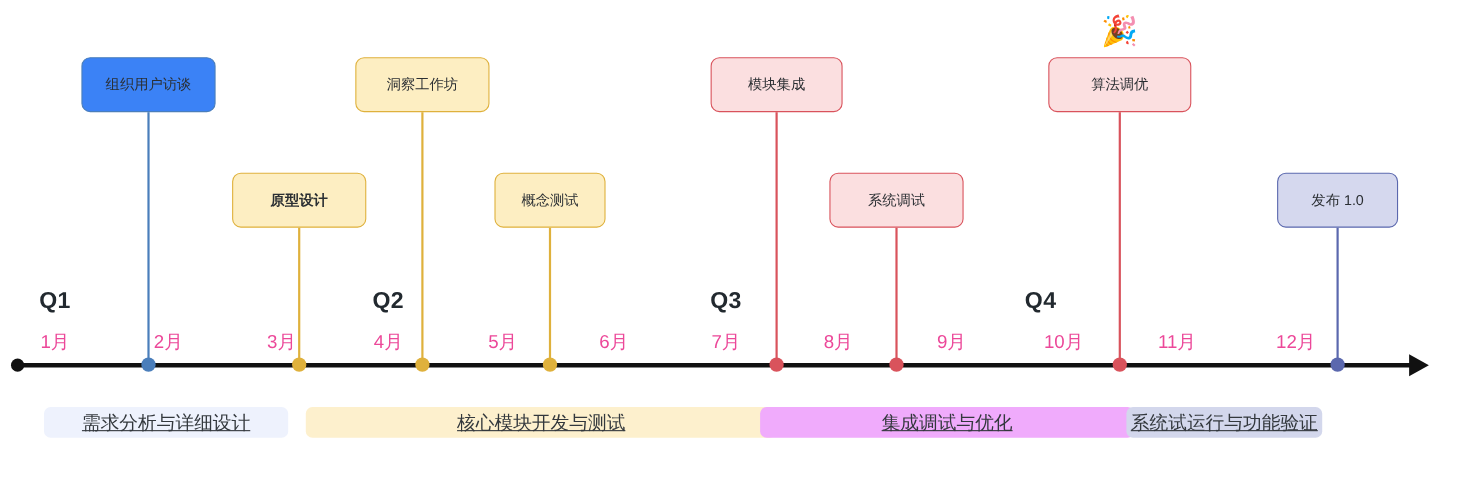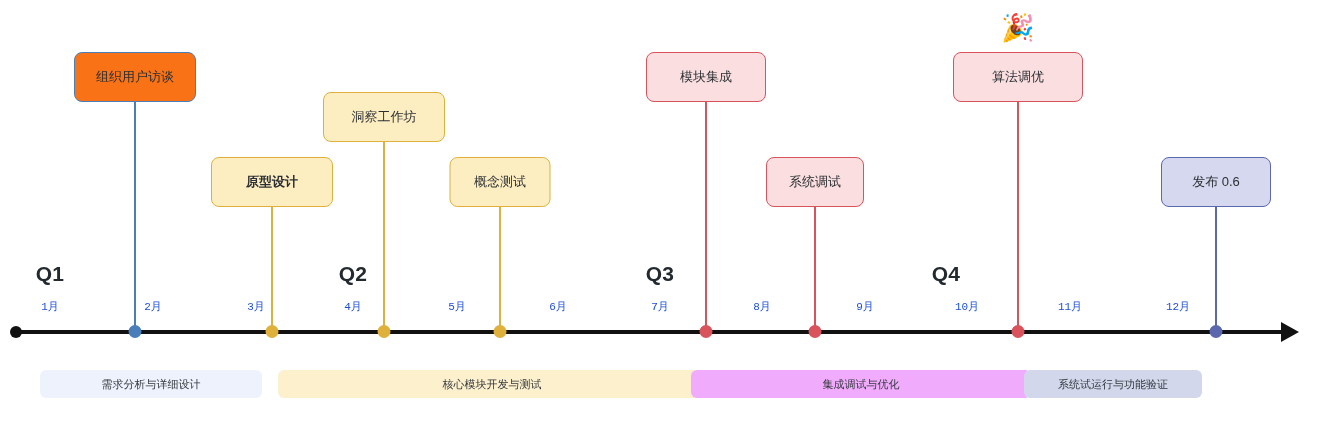--- a/index.html
+++ b/index.html
@@ -59,25 +59,24 @@
     color: #22292f;
     letter-spacing: 0.3px;
     white-space: nowrap;
     transform: translateX(-50%);
   }
 
   
   .month-label {
     position: absolute;
     top: 299px;
-    font-size: 11px;
-    color: #1d4ed8;
-    white-space: nowrap;
-    transform: translateX(-50%);
-    font-family: Liberation Mono, monospace;
+    font-size: 17px;
+    color: #ec4899;
+    white-space: nowrap;
+    transform: translateX(-50%);
   }
 
   
   .stem {
     position: absolute;
     width: 2px;
     transform: translateX(-50%);
   }
   .node-dot {
     position: absolute;
@@ -97,21 +96,21 @@
     border-width: 1.6px;
     border-style: solid;
     display: flex;
     align-items: center;
     justify-content: center;
     font-size: 13px;
     color: #2b2f33;
     white-space: nowrap;
     transform: translateX(-50%);
   }
-  .milestone-card.blue   { background: #f97316; border-color: #4a7ebb; }
+  .milestone-card.blue   { background: #3b82f6; border-color: #4a7ebb; }
   .milestone-card.amber  { background: #fdeec2; border-color: #dfb13c; }
   .milestone-card.red    { background: #fbdfe0; border-color: #d9535c; }
   .milestone-card.indigo { background: #d5d8ee; border-color: #5b68ae; }
 
   .emoji-badge {
     position: absolute;
     font-size: 27px;
     line-height: 1;
     transform: translateX(-50%);
     user-select: none;
@@ -120,23 +119,24 @@
   
   .phase-bar {
     position: absolute;
     box-sizing: border-box;
     top: 370px;
     height: 28px;
     border-radius: 6px;
     display: flex;
     align-items: center;
     justify-content: center;
-    font-size: 11px;
+    font-size: 17px;
     color: #33383d;
     white-space: nowrap;
+    text-decoration: underline;
   }
 </style>
 </head>
 <body>
 
 <div id="timeline-root">
 
   <div class="axis-start-dot"></div>
   <div class="axis-line"></div>
   <div class="axis-arrow"></div>
@@ -163,37 +163,37 @@
     </div>
   <div id="milestones-layer">
       <div class="stem" style="left: 135px; top: 102px; height: 229px; background: rgb(74, 126, 187);"></div>
       <div class="node-dot" style="left: 135px; background: rgb(74, 126, 187);"></div>
       <div class="milestone-card blue" style="left: 135px; top: 52px; width: 122px;">组织用户访谈</div>
       <div class="stem" style="left: 272px; top: 207px; height: 124px; background: rgb(223, 177, 60);"></div>
       <div class="node-dot" style="left: 272px; background: rgb(223, 177, 60);"></div>
       <div class="milestone-card amber" style="left: 272px; top: 157px; width: 122px; font-weight: bold;">原型设计</div>
       <div class="stem" style="left: 384px; top: 102px; height: 229px; background: rgb(223, 177, 60);"></div>
       <div class="node-dot" style="left: 384px; background: rgb(223, 177, 60);"></div>
-      <div class="milestone-card amber" style="left: 384px; top: 52px; width: 122px; margin-top: 40px;">洞察工作坊</div>
+      <div class="milestone-card amber" style="left: 384px; top: 52px; width: 122px;">洞察工作坊</div>
       <div class="stem" style="left: 500px; top: 207px; height: 124px; background: rgb(223, 177, 60);"></div>
       <div class="node-dot" style="left: 500px; background: rgb(223, 177, 60);"></div>
       <div class="milestone-card amber" style="left: 500px; top: 157px; width: 101px;">概念测试</div>
       <div class="stem" style="left: 706px; top: 102px; height: 229px; background: rgb(217, 83, 92);"></div>
       <div class="node-dot" style="left: 706px; background: rgb(217, 83, 92);"></div>
       <div class="milestone-card red" style="left: 706px; top: 52px; width: 120px;">模块集成</div>
       <div class="stem" style="left: 815px; top: 207px; height: 124px; background: rgb(217, 83, 92);"></div>
       <div class="node-dot" style="left: 815px; background: rgb(217, 83, 92);"></div>
-      <div class="milestone-card red" style="left: 815px; top: 157px; width: 98px;">系统调试</div>
+      <div class="milestone-card red" style="left: 815px; top: 157px; width: 122px;">系统调试</div>
       <div class="stem" style="left: 1018px; top: 102px; height: 229px; background: rgb(217, 83, 92);"></div>
       <div class="node-dot" style="left: 1018px; background: rgb(217, 83, 92);"></div>
       <div class="milestone-card red" style="left: 1018px; top: 52px; width: 130px;">算法调优</div>
       <div class="emoji-badge" style="left: 1018px; top: 15px;">🎉</div>
       <div class="stem" style="left: 1216px; top: 207px; height: 124px; background: rgb(91, 104, 174);"></div>
       <div class="node-dot" style="left: 1216px; background: rgb(91, 104, 174);"></div>
-      <div class="milestone-card indigo" style="left: 1216px; top: 157px; width: 110px;">发布 0.6</div>
+      <div class="milestone-card indigo" style="left: 1216px; top: 157px; width: 110px;">发布 1.0</div>
     </div>
   <div id="phases-layer">
       <div class="phase-bar" style="left: 40px; width: 222px; background: rgb(238, 242, 253);">需求分析与详细设计</div>
       <div class="phase-bar" style="left: 278px; width: 428px; background: rgb(253, 240, 205);">核心模块开发与测试</div>
       <div class="phase-bar" style="left: 691px; width: 340px; background: #f0abfc;">集成调试与优化</div>
       <div class="phase-bar" style="left: 1024px; width: 178px; background: rgb(211, 215, 236);">系统试运行与功能验证</div>
     </div>
 
 </div>
 

